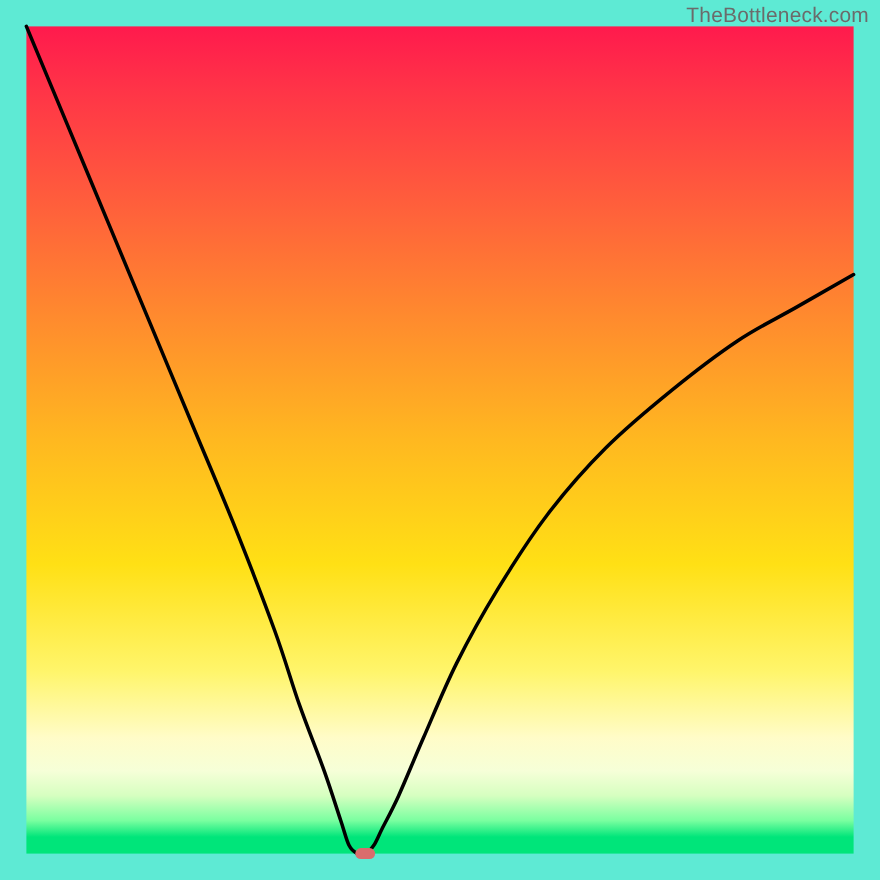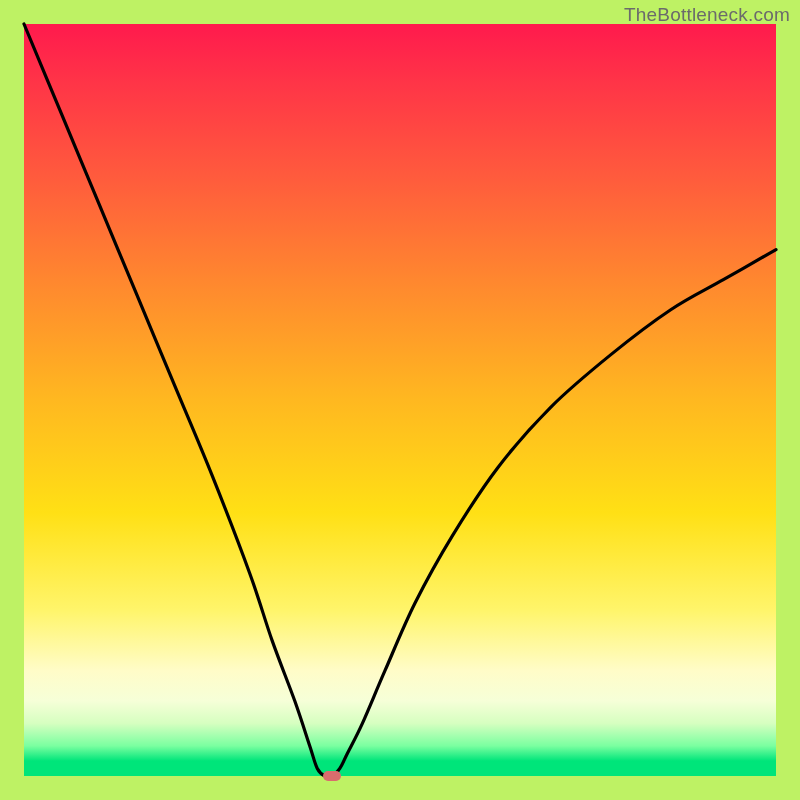--- a/index.html
+++ b/index.html
@@ -8,21 +8,21 @@
     width: 800px;
     height: 800px;
     background: #000;
     font-family: Arial, Helvetica, sans-serif;
     overflow: hidden;
   }
   .frame {
     position: relative;
     width: 800px;
     height: 800px;
-    background: #bef264;
+    background: #5eead4;
   }
   .plot-area {
     position: absolute;
     left: 24px;
     top: 24px;
     width: 752px;
     height: 752px;
     background: linear-gradient(to bottom,
       #ff1a4d 0%,
       #ff3547 8%,

